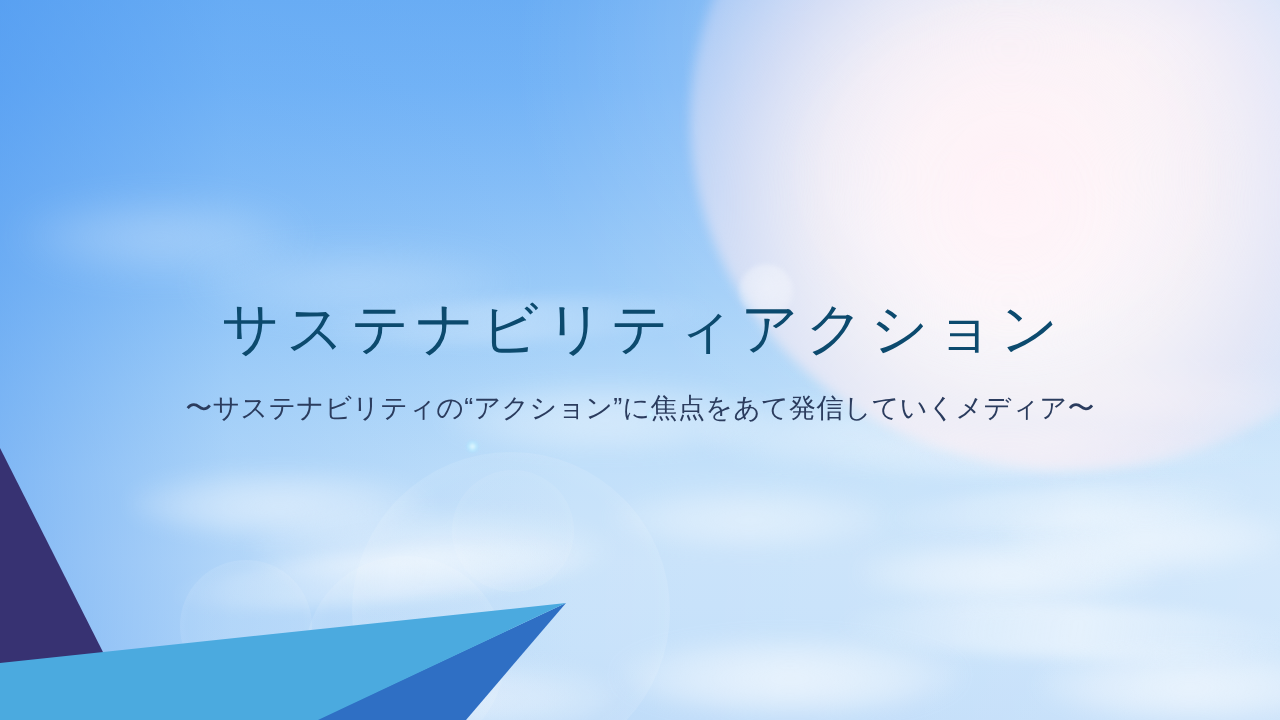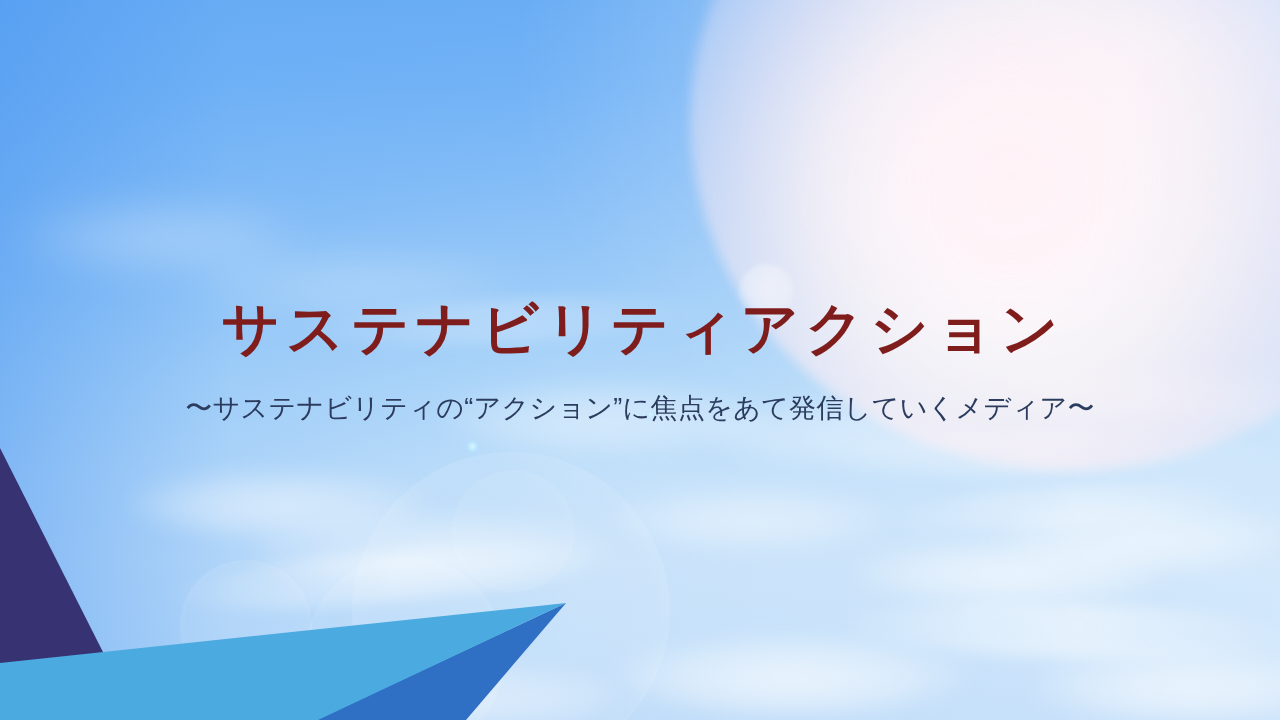--- a/index.html
+++ b/index.html
@@ -185,24 +185,24 @@
     right: 0;
     top: 296px;
     text-align: center;
     z-index: 5;
   }
 
   .slide-title {
     margin: 0;
     font-family: "Liberation Sans", "DejaVu Sans", sans-serif;
     font-size: 57px;
-    font-weight: 700;
+    font-weight: 400;
     line-height: 1.15;
     letter-spacing: 0.115em;
-    color: #7f1d1d;
+    color: #0c4a6e;
     text-indent: 0.115em;
     white-space: nowrap;
   }
 
   .slide-subtitle {
     margin: 30px 0 0 0;
     font-family: "Liberation Sans", "DejaVu Sans", sans-serif;
     font-size: 27px;
     font-weight: 400;
     line-height: 1.2;

